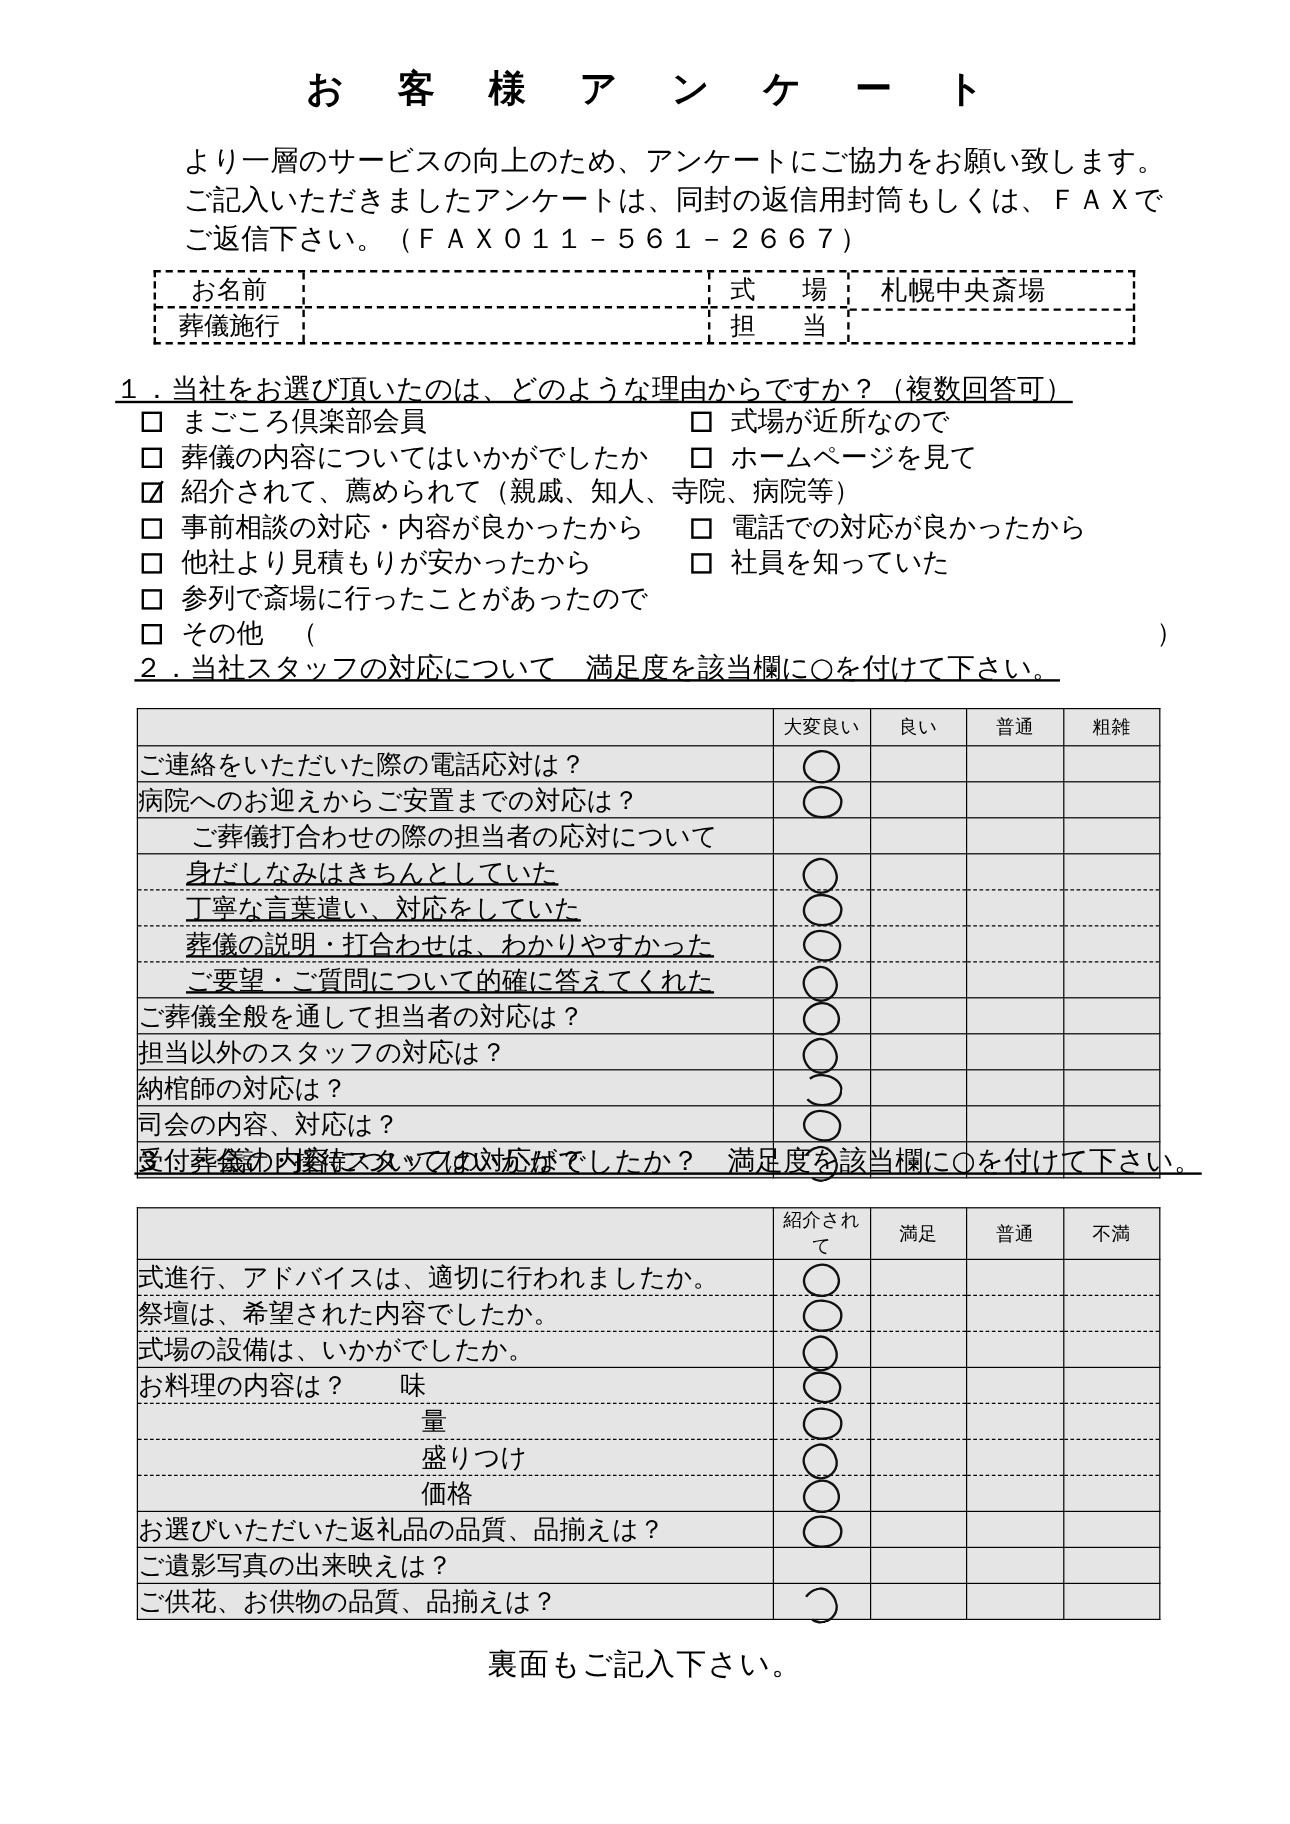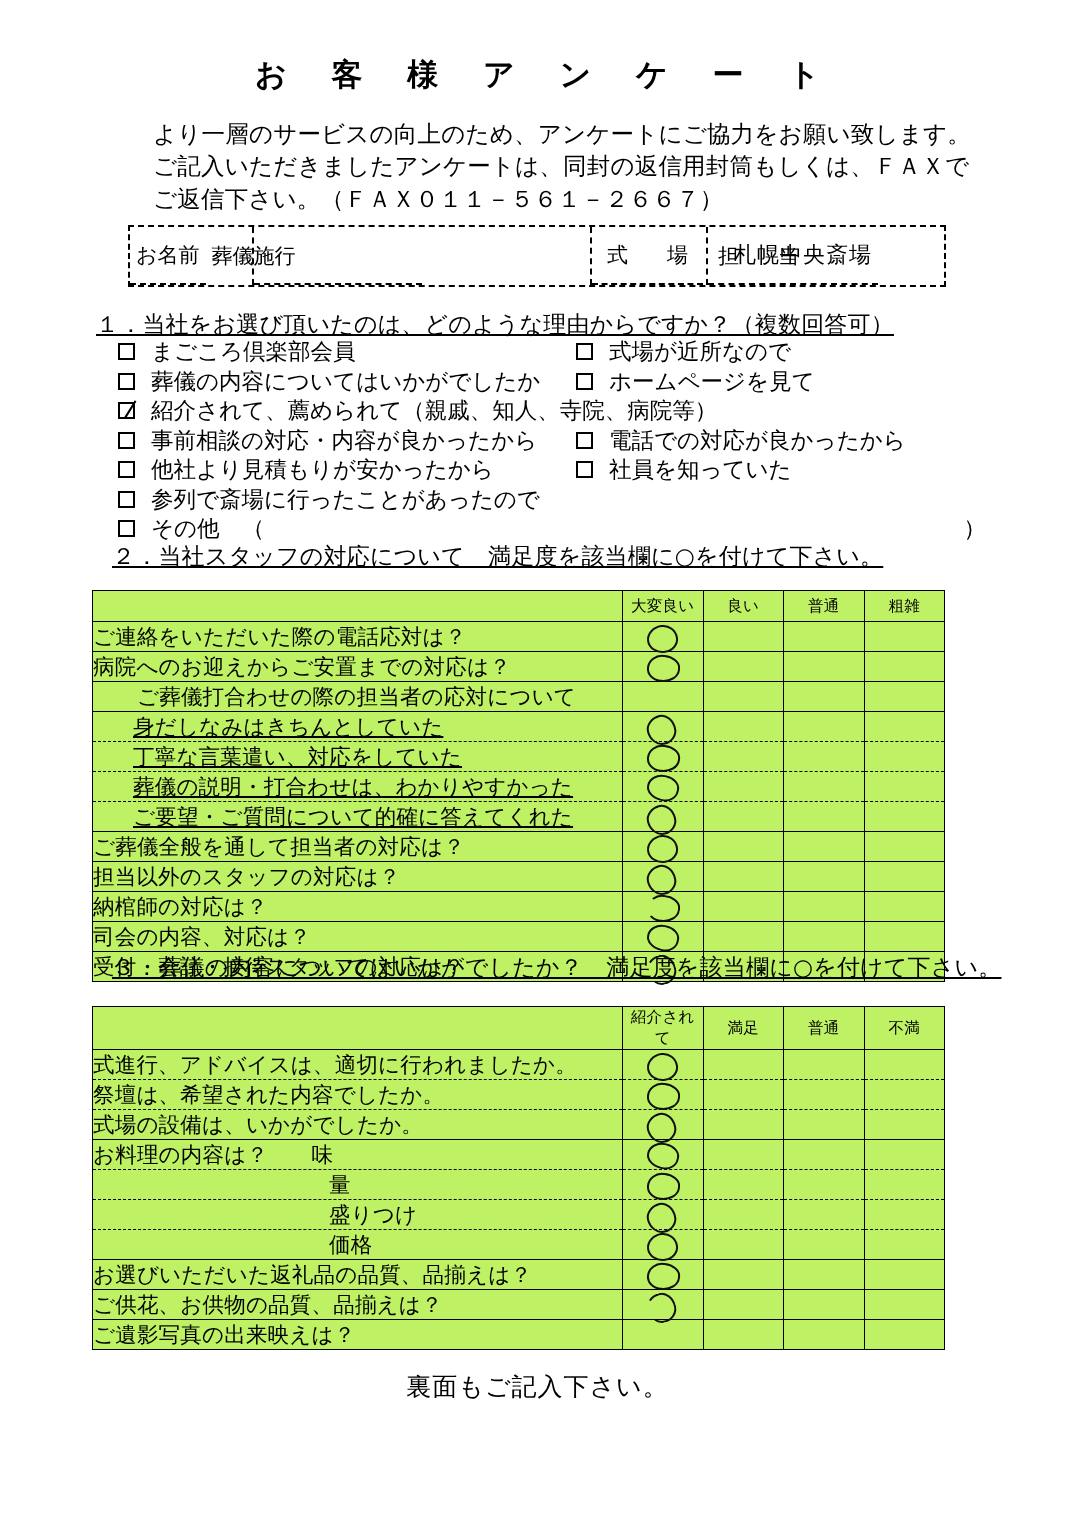--- a/index.html
+++ b/index.html
@@ -52,21 +52,21 @@
   .infobox {
     position: absolute;
     top: 225px;
     left: 128px;
     width: 818px;
     height: 62px;
     border: 2px dashed #000;
     box-sizing: border-box;
     display: flex;
   }
-  .ib-col { display: flex; flex-direction: row; box-sizing: border-box; }
+  .ib-col { display: flex; flex-direction: column; box-sizing: border-box; }
   .ib-labels {
     width: 124px;
     border-right: 2px dashed #000;
   }
   .ib-cell {
     flex: 1 1 0;
     display: flex;
     align-items: center;
     box-sizing: border-box;
     font-size: 21px;
@@ -148,25 +148,25 @@
   .opt-label { display: inline-block; }
   .other-paren {
     position: absolute;
     right: -28px;
     font-size: 22.5px;
   }
 
   
   .survey-table {
     position: absolute;
-    left: 92px;
+    left: 114px;
     width: 852px;
     border-collapse: collapse;
     table-layout: fixed;
-    background: #bef264;
+    background: #e5e5e5;
   }
   #table-q2 { top: 590px; }
   #table-q3 { top: 1006px; }
 
   .survey-table td, .survey-table th {
     border: 1.6px solid #000;
     box-sizing: border-box;
     padding: 0;
     font-weight: normal;
   }
@@ -528,33 +528,33 @@
       <tr>
         <td class="q-text">お選びいただいた返礼品の品質、品揃えは？</td>
         <td class="mark-cell">
             <span class="circle v2"></span>
           </td>
         <td></td>
         <td></td>
         <td></td>
       </tr>
       <tr>
-        <td class="q-text">ご供花、お供物の品質、品揃えは？</td>
-        <td class="mark-cell">
-            <span class="circle v3 open"></span>
-          </td>
-        <td></td>
-        <td></td>
-        <td></td>
-      </tr>
-      <tr>
         <td class="q-text">ご遺影写真の出来映えは？</td>
         <td class="mark-cell"></td>
         <td></td>
         <td></td>
         <td></td>
       </tr>
+      <tr>
+        <td class="q-text">ご供花、お供物の品質、品揃えは？</td>
+        <td class="mark-cell">
+            <span class="circle v3 open"></span>
+          </td>
+        <td></td>
+        <td></td>
+        <td></td>
+      </tr>
     </tbody>
   </table>
 
   <div class="footer-note">裏面もご記入下さい。</div>
 
 </div>
 
 </body></html>

